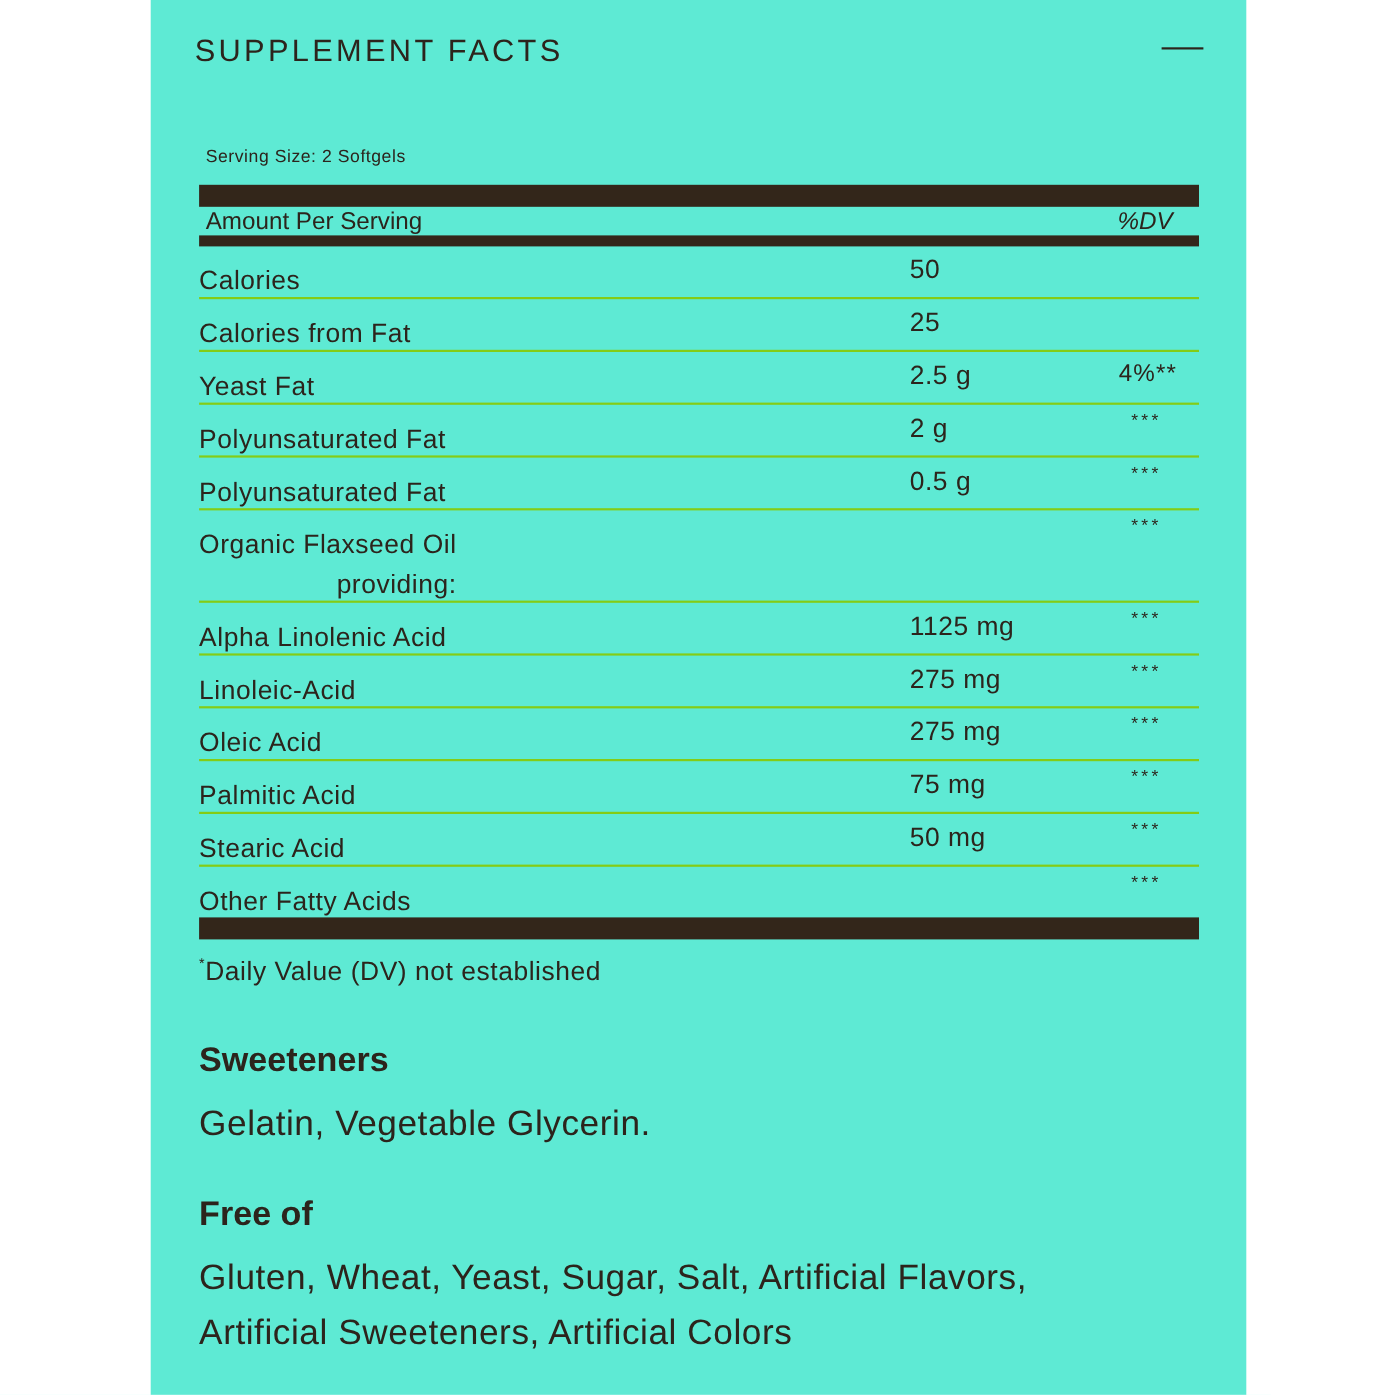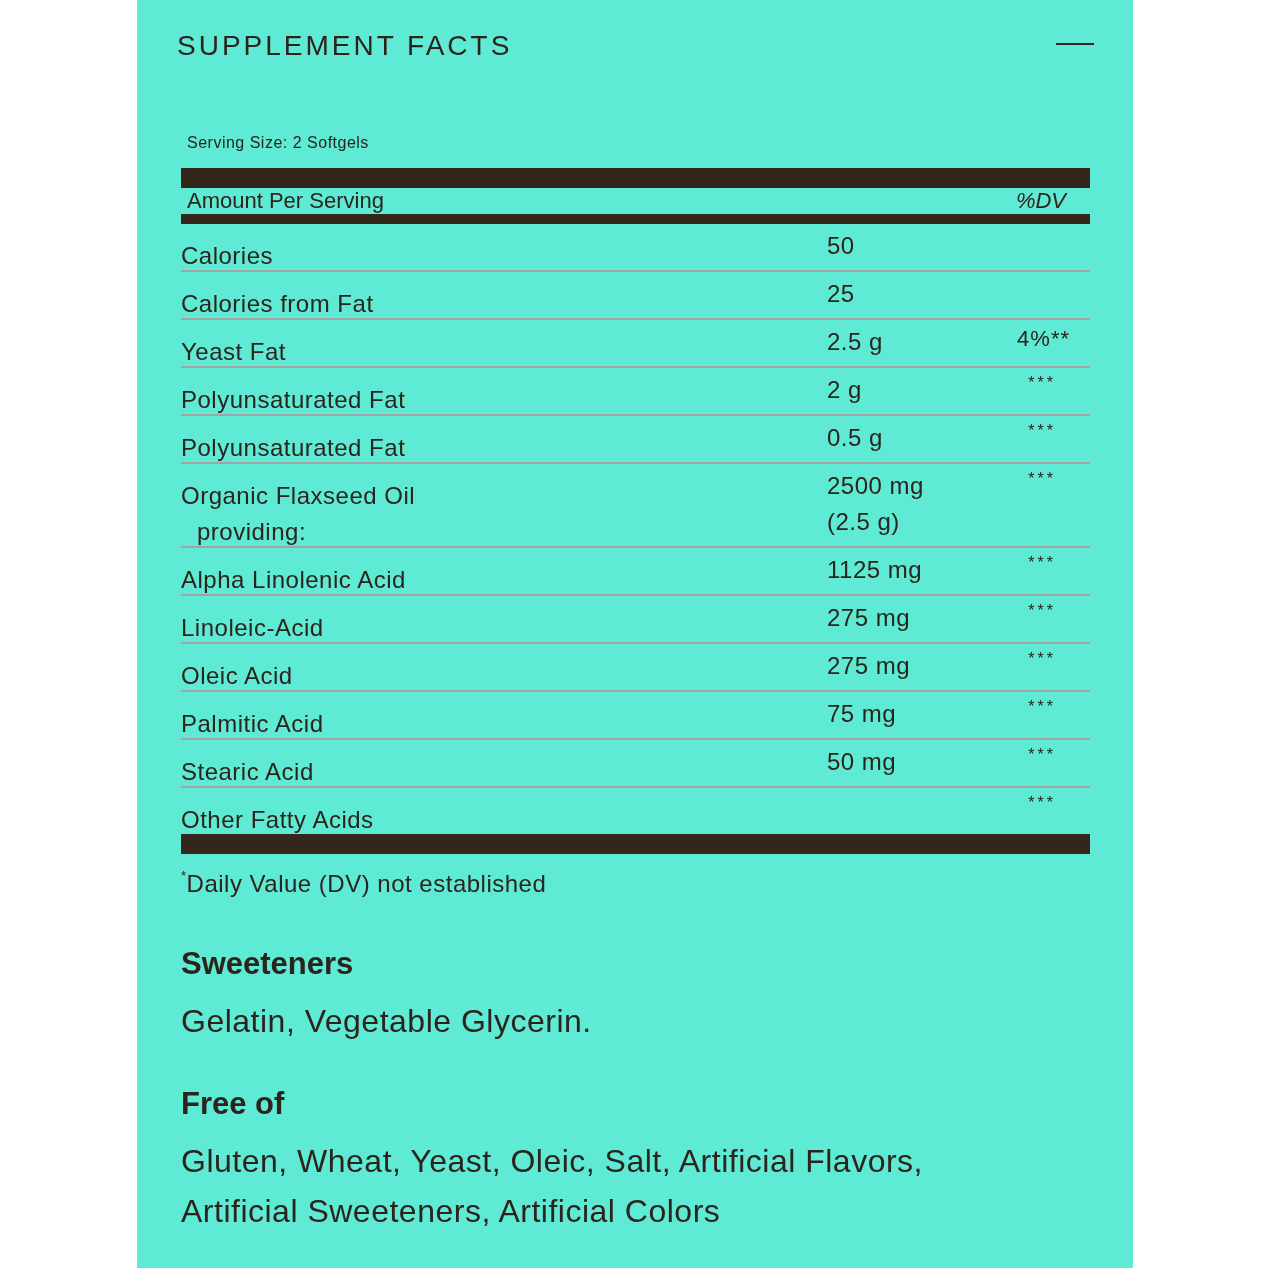--- a/index.html
+++ b/index.html
@@ -8,22 +8,22 @@
   .panel { position:absolute; left:137px; top:0; width:996px; height:1268px; background:#5eead4; }
   .hdr-title { position:absolute; left:40px; top:30px; font-size:28px; letter-spacing:3px; color:#2c241c; }
   .collapse { position:absolute; left:919px; top:43px; width:38px; height:2px; background:#2c241c; cursor:pointer; }
   .serving { position:absolute; left:50px; top:134px; font-size:16px; letter-spacing:0.5px; }
   .table { position:absolute; left:44px; top:168px; width:909px; }
   .bar-thick { height:20px; background:#33261a; }
   .bar-mid { height:10px; background:#33261a; }
   .aps-row { height:26px; position:relative;text-align:right; }
   .aps-row .l { position:absolute; left:6px; top:0; font-size:22px; line-height:26px; }
   .aps-row .r { position:absolute; right:24px; top:0; font-size:22px; line-height:26px;font-style:italic; }
-  .row { position:relative; border-bottom:2px solid #a3a3a3; height:46px; }
-  .row.tall { height:82px; }
+  .row { position:relative; border-bottom:2px solid #84cc16; height:46px; }
+  .row.tall { height:82px;text-align:right; }
   .row.last { border-bottom:none; }
   .row .name { position:absolute; left:0; top:14px; font-size:24px; line-height:36px; letter-spacing:0.5px; }
   .row .amt { position:absolute; left:646px; top:4px; font-size:24px; line-height:36px; letter-spacing:0.5px; }
   .row .dv { position:absolute; right:20px; top:4px; font-size:22px; line-height:30px; letter-spacing:1px; }
   .row .dv.stars { top:0; font-size:16px; letter-spacing:3px; right:34px; }
   .row .indent { display:block; padding-left:16px; }
   .bar-bottom { height:20px; background:#33261a; }
   .footnote { position:absolute; left:44px; top:870px; font-size:24px; letter-spacing:0.5px; }
   .footnote sup { font-size:13px; vertical-align:top; position:relative; top:-2px; }
   .sec-h { position:absolute; left:44px; font-size:31px; font-weight:bold; }
@@ -67,24 +67,20 @@
     <div class="row">
       <span class="name">Polyunsaturated Fat</span>
       <span class="amt">0.5 g</span>
       <span class="dv stars">***</span>
     </div>
     <div class="row tall">
       <span class="name">
         <span>Organic Flaxseed Oil</span>
         <span class="indent">providing:</span>
       </span>
-      <span class="amt">
-        <span style="display:block">2500 mg</span>
-        <span style="display:block">(2.5 g)</span>
-      </span>
       <span class="dv stars">***</span>
     </div>
     <div class="row">
       <span class="name">Alpha Linolenic Acid</span>
       <span class="amt">1125 mg</span>
       <span class="dv stars">***</span>
     </div>
     <div class="row">
       <span class="name">Linoleic-Acid</span>
       <span class="amt">275 mg</span>
@@ -114,16 +110,16 @@
 
   <div class="footnote">
     <sup>*</sup><span>Daily Value (DV) not established</span>
   </div>
 
   <div class="sec-h" style="top:946px">Sweeteners</div>
   <div class="sec-b" style="top:996px">Gelatin, Vegetable Glycerin.</div>
 
   <div class="sec-h" style="top:1086px">Free of</div>
   <div class="sec-b" style="top:1136px">
-    <span style="display:block">Gluten, Wheat, Yeast, Oleic, Salt, Artificial Flavors,</span>
+    <span style="display:block">Gluten, Wheat, Yeast, Sugar, Salt, Artificial Flavors,</span>
     <span style="display:block">Artificial Sweeteners, Artificial Colors</span>
   </div>
 </div>
 
 </body></html>

